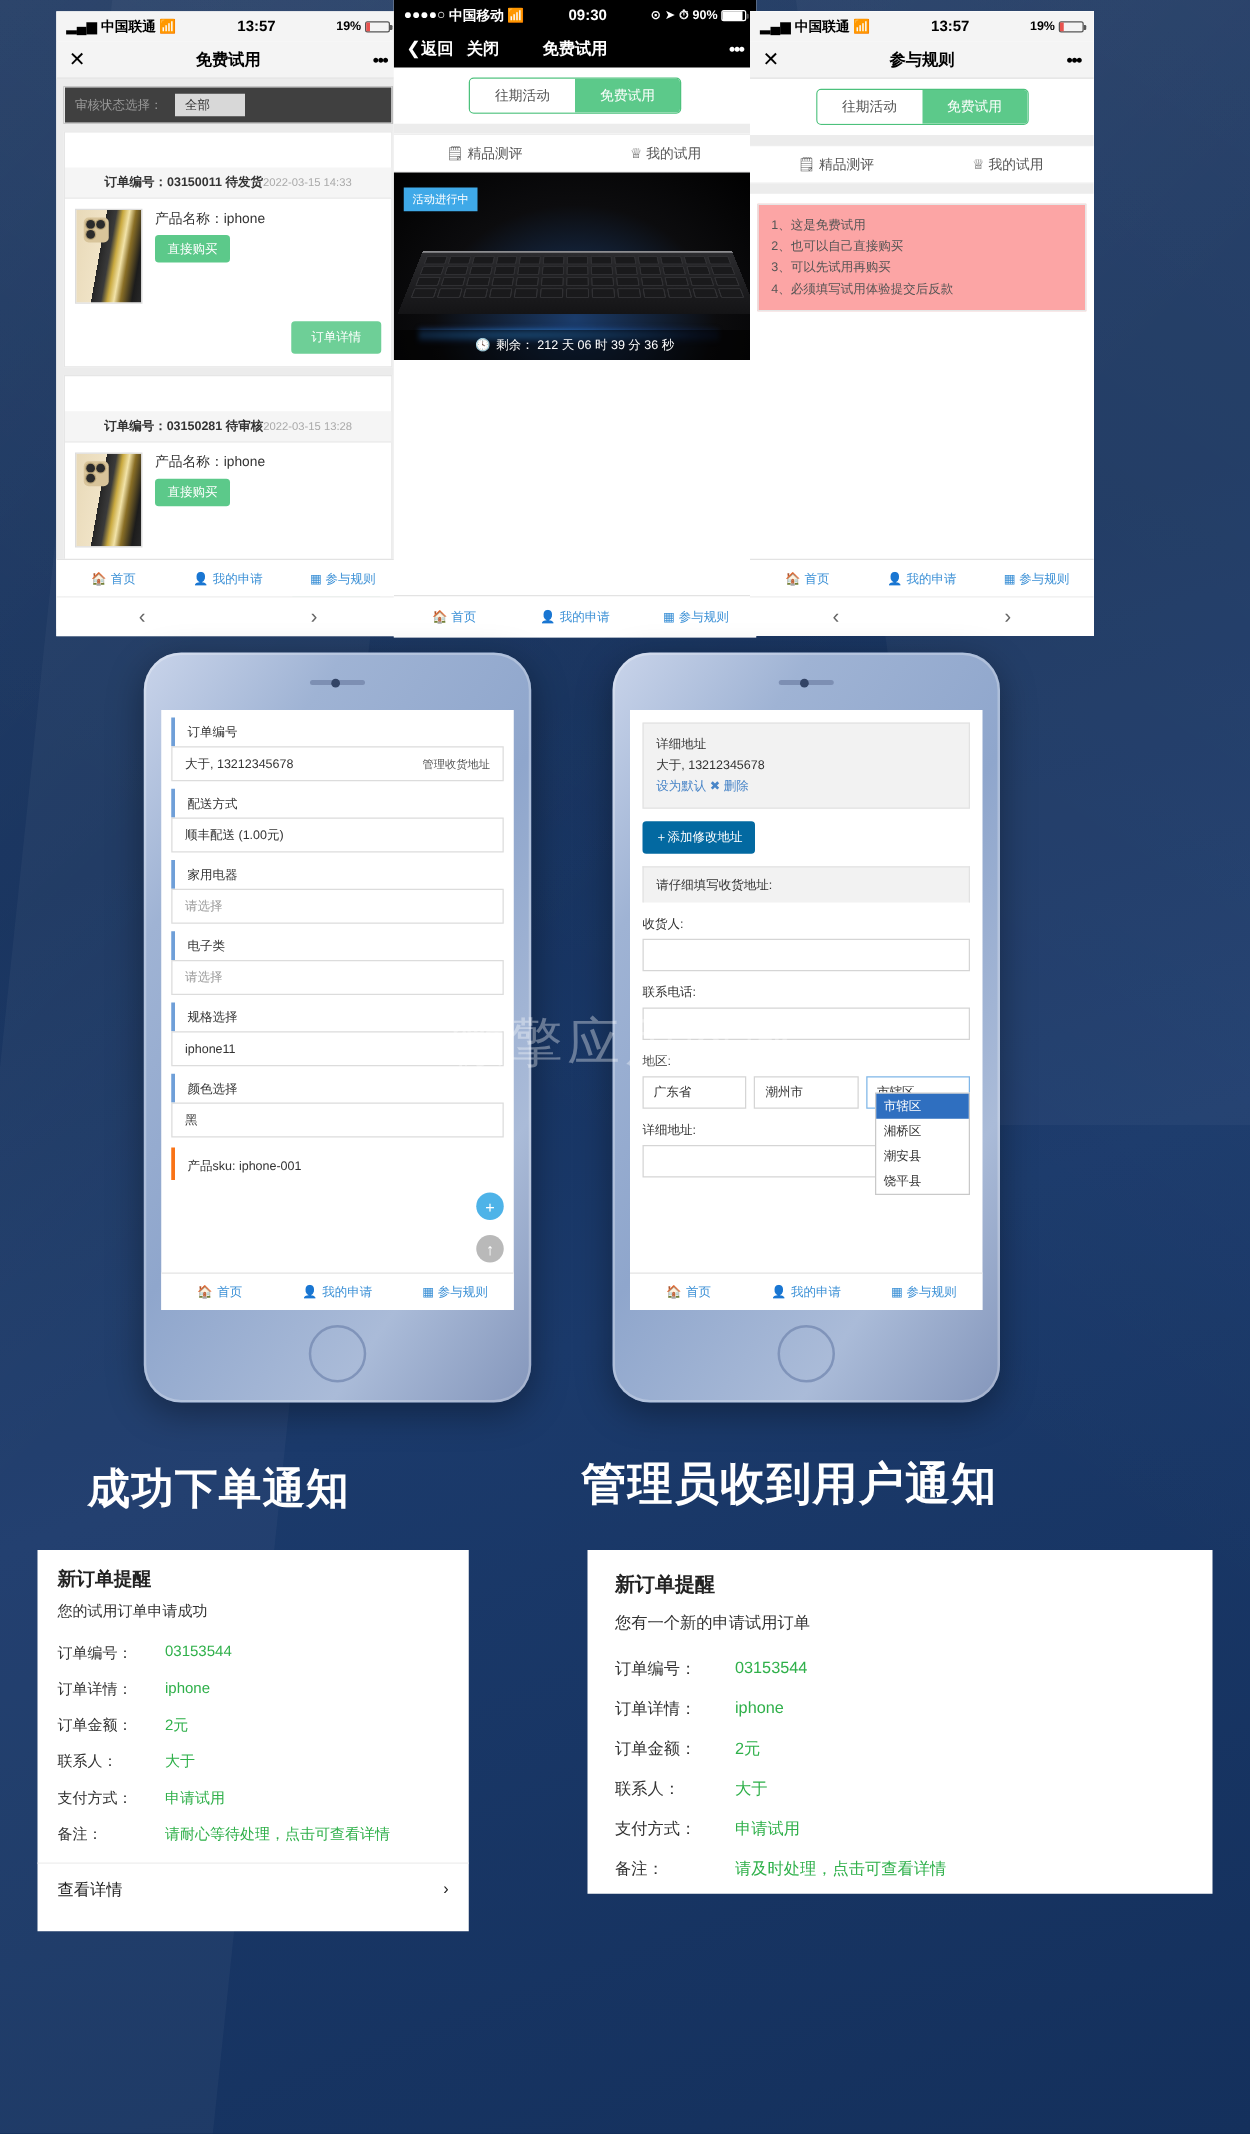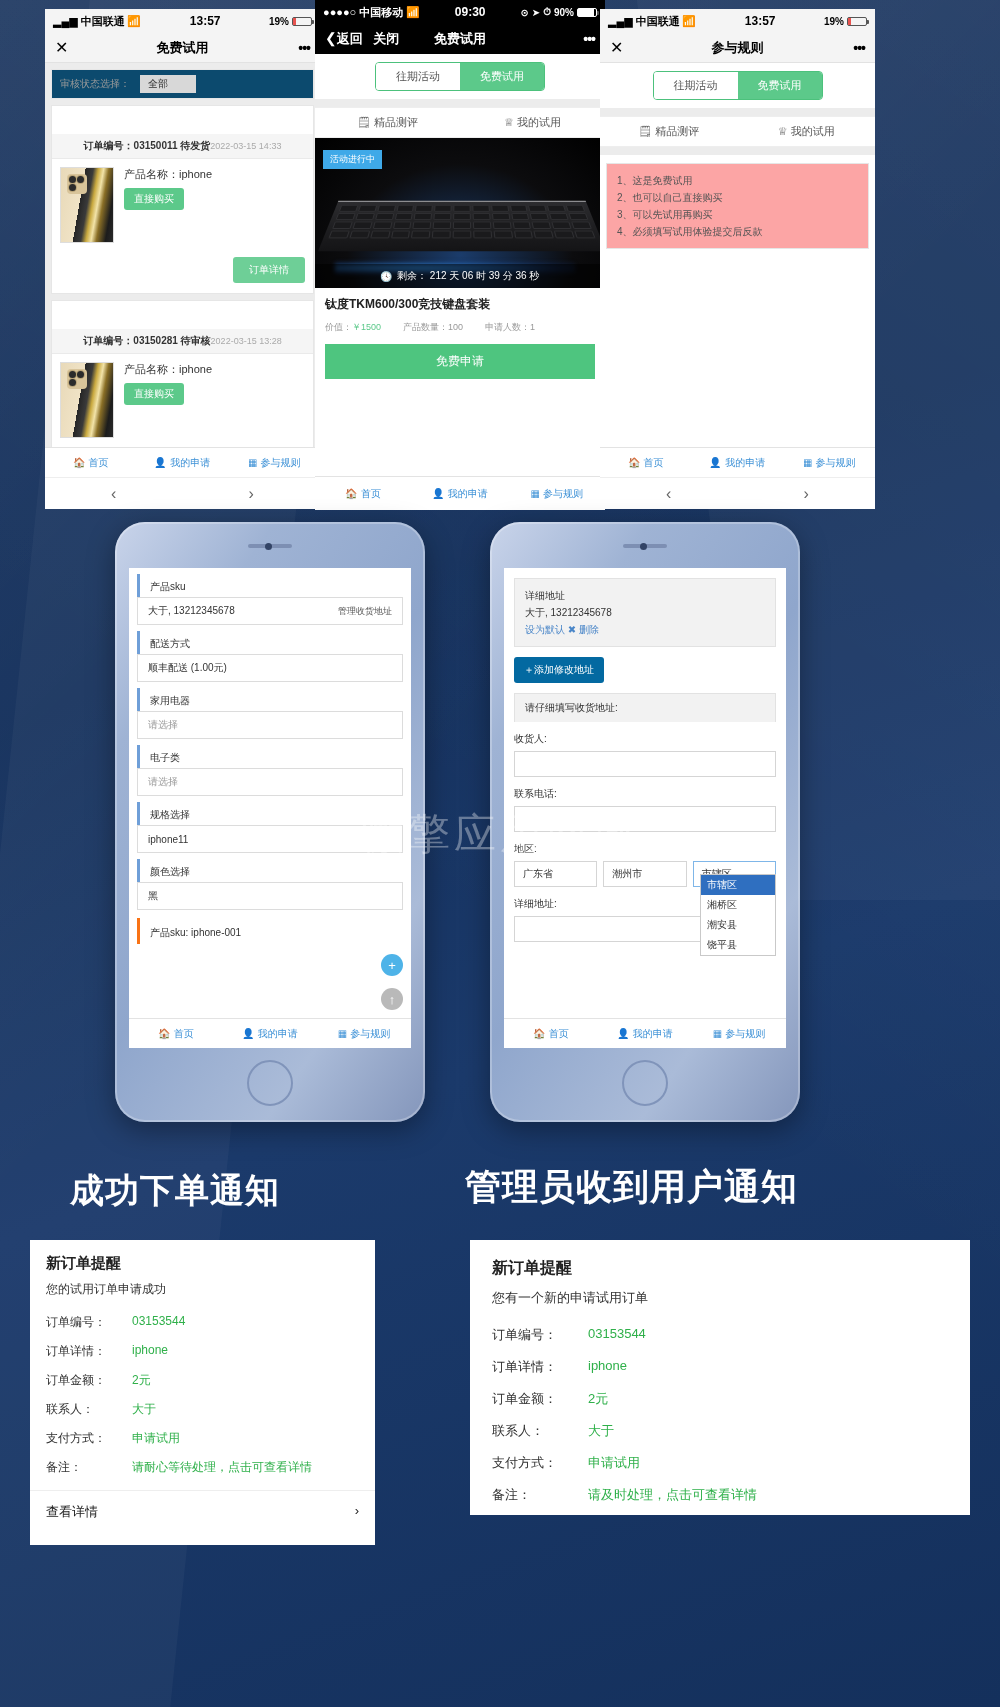--- a/index.html
+++ b/index.html
@@ -51,21 +51,21 @@
     border-top:1px solid #e3e3e3; display:flex; align-items:center;
   }
   .tabbar div { flex:1; text-align:center; font-size:10px; color:#3b90d6; }
   .tabbar .ic { margin-right:3px; }
   .pager {
     position:absolute; left:0; right:0; bottom:0; height:32px; background:#fff;
     display:flex; align-items:center; justify-content:space-around;
     color:#666; font-size:16px; border-top:1px solid #eee;
   }
   
-  .filterbar { background:#0c4a6e; margin:6px; border:1px solid #e6e6e6; height:30px;
+  .filterbar { background:#404040; margin:6px; border:1px solid #e6e6e6; height:30px;
                display:flex; align-items:center; font-size:10px; color:#999; padding:0 8px; }
   .filterbar .sel { background:#d8d8d8; color:#333; padding:2px 28px 2px 8px; margin-left:10px; font-size:10px;}
   .ordercard { background:#fff; margin:0 6px 6px; border:1px solid #e6e6e6; }
   .ordercard .hd { display:flex; justify-content:center; align-items:center;
                    background:#f5f5f5; padding:5px 8px; font-size:10px; border-bottom:1px solid #eaeaea;margin-top:28px;}
   .ordercard .hd .no { font-weight:bold; color:#333; }
   .ordercard .hd .dt { color:#aaa; font-size:9px; }
   .ordercard .bd { display:flex; padding:8px; }
   .thumb { width:54px; height:76px; border:1px solid #ddd; flex:none;
            background: linear-gradient(100deg,#e8d9b8 0%, #f0e3c6 38%, #262626 38%, #3a3a3a 50%,
@@ -366,29 +366,20 @@
                 <span class="key"></span>
               </div>
           </div>
         </div>
         <div class="kb-glow"></div>
         <div class="cd">
           <span>🕓</span>
           <span>剩余：  212 天 06 时 39 分 36 秒</span>
         </div>
       </div>
-      <div class="pdetail">
-        <div class="pt">钛度TKM600/300竞技键盘套装</div>
-        <div class="pmeta">
-          <span><span>价值：</span><span class="price">￥1500</span></span>
-          <span><span>产品数量：</span><span>100</span></span>
-          <span><span>申请人数：</span><span>1</span></span>
-        </div>
-        <div class="apply">免费申请</div>
-      </div>
     </div>
     <div class="tabbar" style="height:34px;">
       <div><span class="ic" style="color:#f0a13a;">🏠</span><span>首页</span></div>
       <div><span class="ic">👤</span><span>我的申请</span></div>
       <div><span class="ic">▦</span><span>参与规则</span></div>
     </div>
   </div>
 
   <div class="screen" style="left:600px;top:9px;width:275px;height:500px;">
     <div class="statusbar" style="background:#f4f4f4;">
@@ -439,21 +430,21 @@
       <span>‹</span>
       <span>›</span>
     </div>
   </div>
 
   <div class="mock" style="left:115px;top:522px;width:310px;height:600px;">
     <div class="body"></div>
     <div class="spk"></div>
     <div class="cam2" style="left:150px;"></div>
     <div class="view">
-      <div class="flabel">产品sku</div>
+      <div class="flabel">订单编号</div>
       <div class="finput">
         <span>大于, 13212345678</span>
         <span class="right">管理收货地址</span>
       </div>
       <div class="flabel">配送方式</div>
       <div class="finput">
           <span>顺丰配送 (1.00元)</span>
         </div>
       <div class="flabel">家用电器</div>
       <div class="finput">

